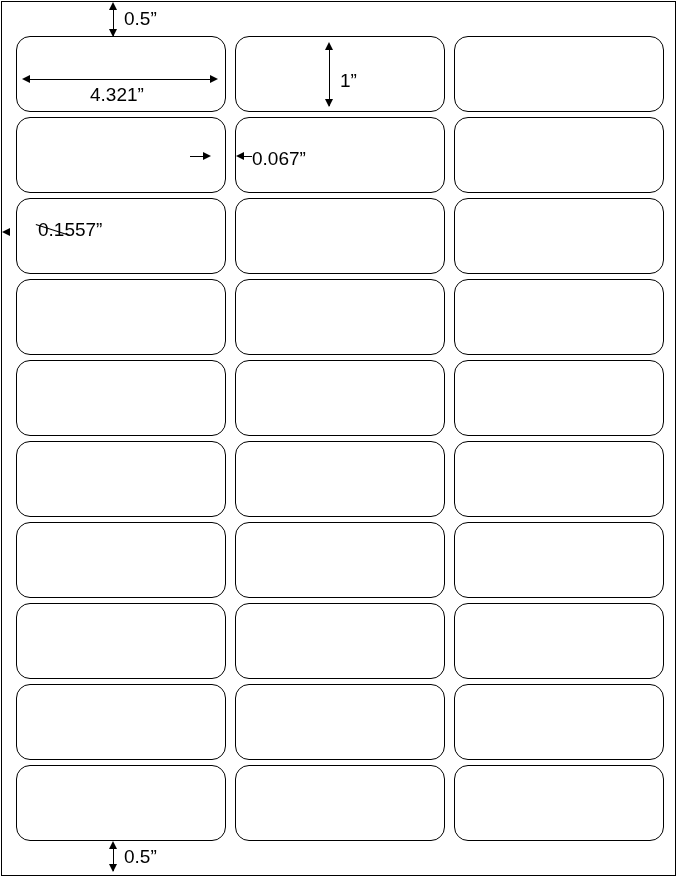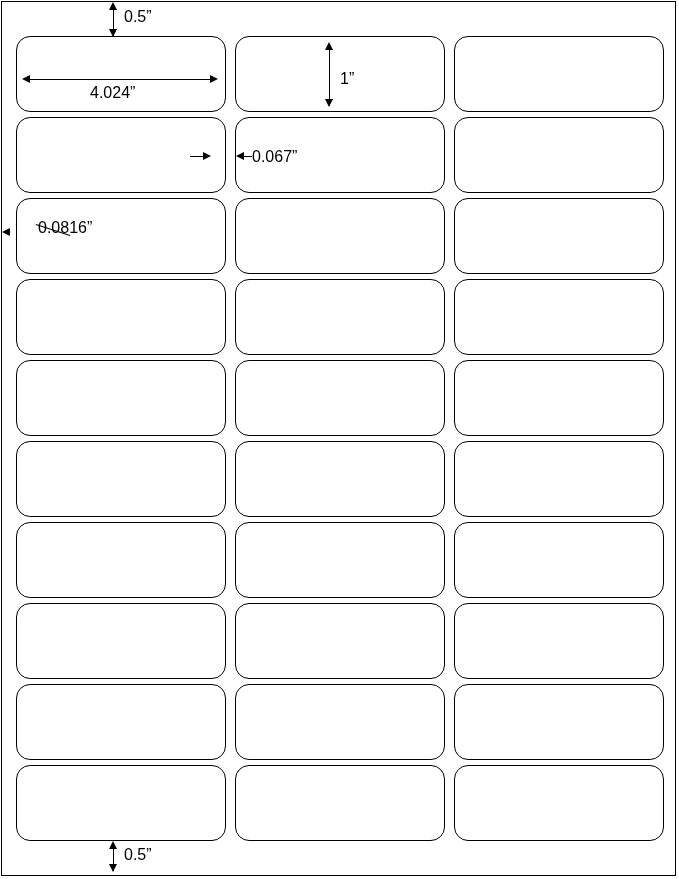--- a/index.html
+++ b/index.html
@@ -39,21 +39,21 @@
   .label {
     position: absolute;
     border: 1.4px solid #000000;
     border-radius: 14px;
     background: #ffffff;
     box-sizing: border-box;
   }
   
   .dim-label {
     position: absolute;
-    font-size: 16px;
+    font-size: 19px;
     color: #000000;
     white-space: nowrap;
   }
   .vline {
     position: absolute;
     width: 0;
     border-left: 1.3px solid #000000;
   }
   .hline {
     position: absolute;
@@ -146,42 +146,42 @@
     <div class="vline" style="left:113px; top:6px; height:30px;"></div>
     <div class="arrow arrow-up" style="left:108.5px; top:2px;"></div>
     <div class="arrow arrow-down" style="left:108.5px; top:29px;"></div>
     <div class="dim-label" style="left:124px; top:8px;">0.5”</div>
   </div>
 
   <div>
     <div class="hline" style="left:26px; top:79px; width:190px;"></div>
     <div class="arrow arrow-left" style="left:22px; top:74.5px;"></div>
     <div class="arrow arrow-right" style="left:210px; top:74.5px;"></div>
-    <div class="dim-label" style="left:90px; top:84px;">4.024”</div>
+    <div class="dim-label" style="left:90px; top:84px;">4.321”</div>
   </div>
 
   <div>
     <div class="vline" style="left:329px; top:46px; height:60px;"></div>
     <div class="arrow arrow-up" style="left:324.5px; top:42px;"></div>
     <div class="arrow arrow-down" style="left:324.5px; top:99px;"></div>
     <div class="dim-label" style="left:340px; top:70px;">1”</div>
   </div>
 
   <div>
     <div class="hline" style="left:190px; top:156px; width:16px;"></div>
     <div class="arrow arrow-right" style="left:203px; top:151.5px;"></div>
     <div class="hline" style="left:240px; top:156px; width:12px;"></div>
     <div class="arrow arrow-left" style="left:236px; top:151.5px;"></div>
     <div class="dim-label" style="left:252px; top:148px;">0.067”</div>
   </div>
 
   <div>
     <div class="diag-line" style="left:36px; top:224px; width:36px; transform: rotate(18deg);"></div>
     <div class="arrow arrow-left" style="left:2px; top:228px;"></div>
-    <div class="dim-label" style="left:38px; top:219px;">0.0816”</div>
+    <div class="dim-label" style="left:38px; top:219px;">0.1557”</div>
   </div>
 
   <div>
     <div class="vline" style="left:113px; top:845px; height:26px;"></div>
     <div class="arrow arrow-up" style="left:108.5px; top:841px;"></div>
     <div class="arrow arrow-down" style="left:108.5px; top:864px;"></div>
     <div class="dim-label" style="left:124px; top:846px;">0.5”</div>
   </div>
 
 </div>

